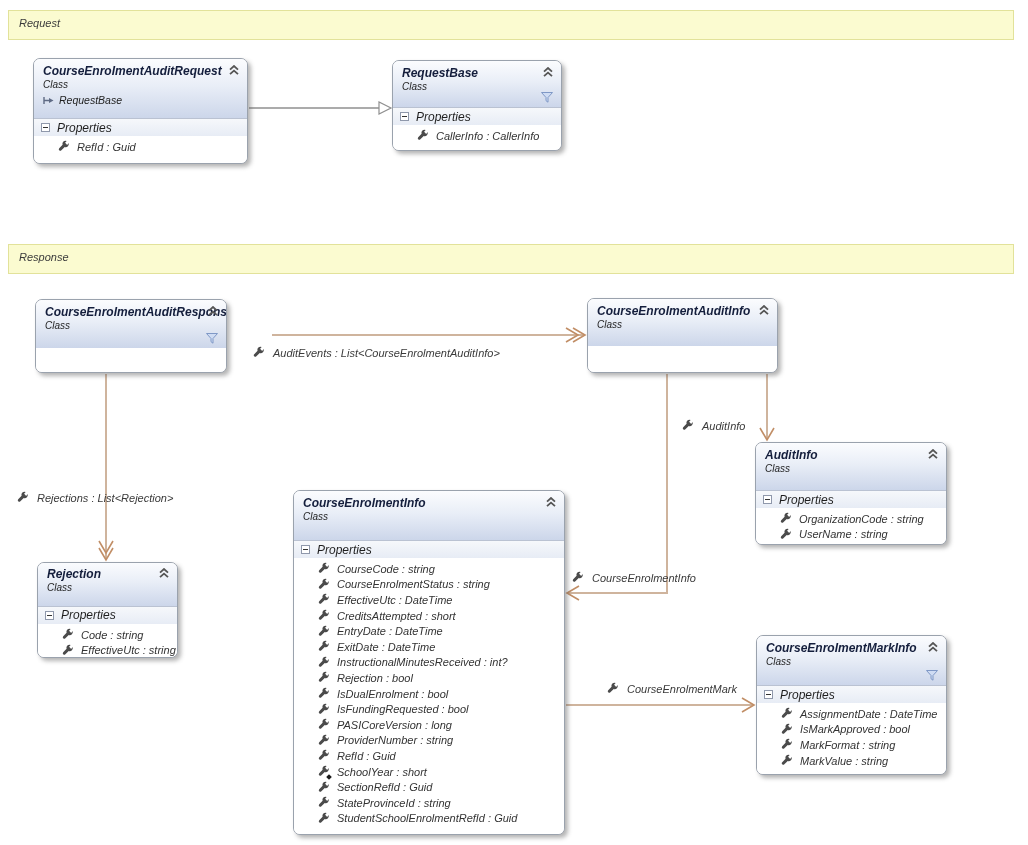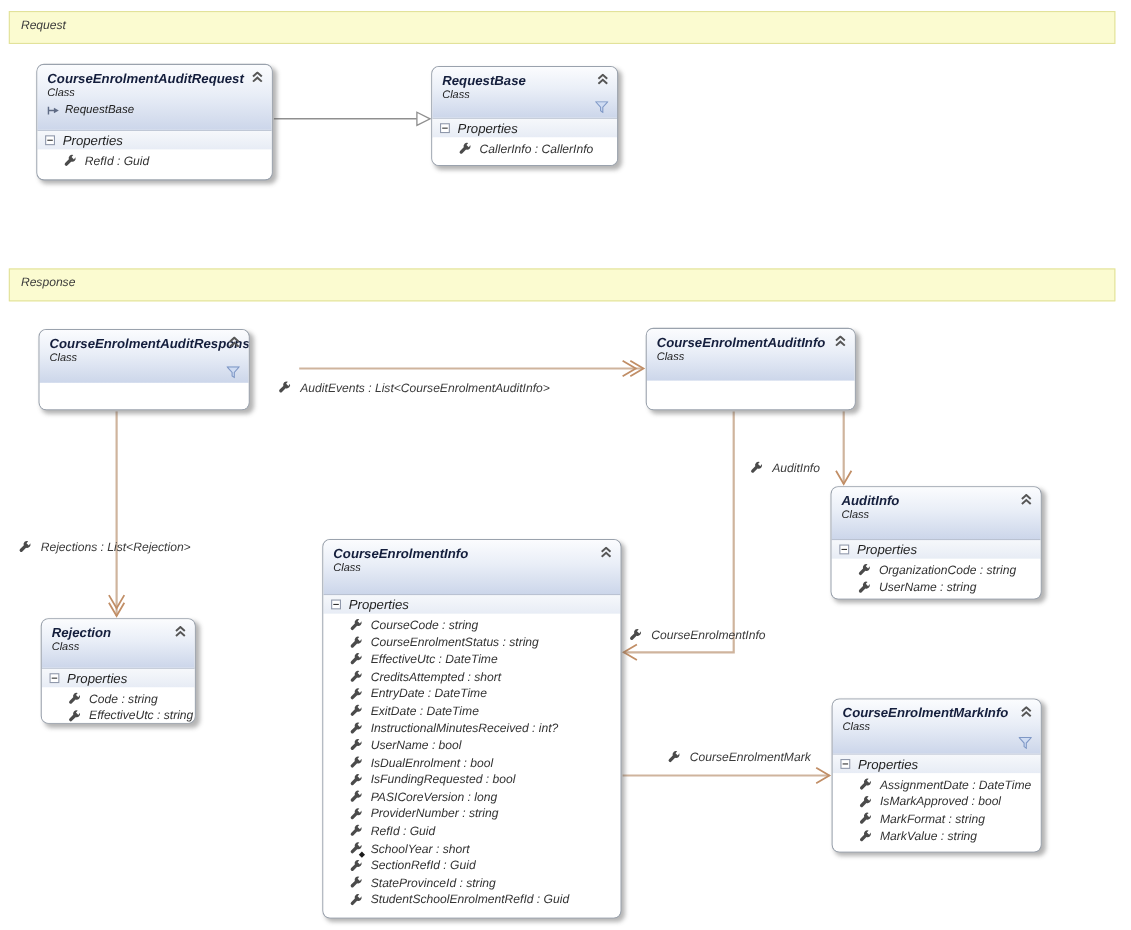--- a/index.html
+++ b/index.html
@@ -7,21 +7,21 @@
   #canvas{position:relative;width:1028px;height:845px;background:#ffffff;overflow:hidden;font-style:italic;}
 
   
   .band{position:absolute;left:8px;width:1006px;height:30px;background:#FBFBD0;
         border:1px solid #E2E29A;box-sizing:border-box;padding:6px 0 0 10px;
         font-size:11px;color:#3b3b3b;}
 
   
   .cls{position:absolute;box-sizing:border-box;border:1px solid #9aa2ad;border-radius:7px;
        background:#ffffff;box-shadow:3px 3px 4px rgba(90,90,90,.45);overflow:hidden;
-       display:flex;flex-direction:column;}
+       display:flex;flex-direction:column;justify-content:center;}
   .cls-hd{position:relative;box-sizing:border-box;flex:0 0 auto;
           background:linear-gradient(180deg,#fbfcfe 0%,#e9eef7 45%,#ccd6ea 100%);
           padding:5px 24px 0 9px;}
   .cls-title{font-size:12px;font-weight:bold;color:#141e3c;line-height:14px;white-space:nowrap;}
   .cls-stereo{font-size:10px;color:#1d1d1d;line-height:12px;margin-top:1px;}
   .cls-inherits{display:flex;align-items:center;gap:4px;margin-top:3px;font-size:10.5px;color:#222;}
   .chev{position:absolute;top:6px;right:7px;}
   .funnel{position:absolute;right:8px;}
   .compart{box-sizing:border-box;flex:0 0 18px;display:flex;align-items:center;gap:7px;
            padding-left:7px;font-size:12px;color:#1f1f1f;
@@ -262,21 +262,21 @@
         <div class="prow">
           <span class="icon-wrap"><svg width="13" height="13" viewBox="0 0 14 14">
               <use href="#wrench"></use>
             </svg></span>
           <span>InstructionalMinutesReceived : int?</span>
         </div>
         <div class="prow">
           <span class="icon-wrap"><svg width="13" height="13" viewBox="0 0 14 14">
               <use href="#wrench"></use>
             </svg></span>
-          <span>UserName : bool</span>
+          <span>Rejection : bool</span>
         </div>
         <div class="prow">
           <span class="icon-wrap"><svg width="13" height="13" viewBox="0 0 14 14">
               <use href="#wrench"></use>
             </svg></span>
           <span>IsDualEnrolment : bool</span>
         </div>
         <div class="prow">
           <span class="icon-wrap"><svg width="13" height="13" viewBox="0 0 14 14">
               <use href="#wrench"></use>

